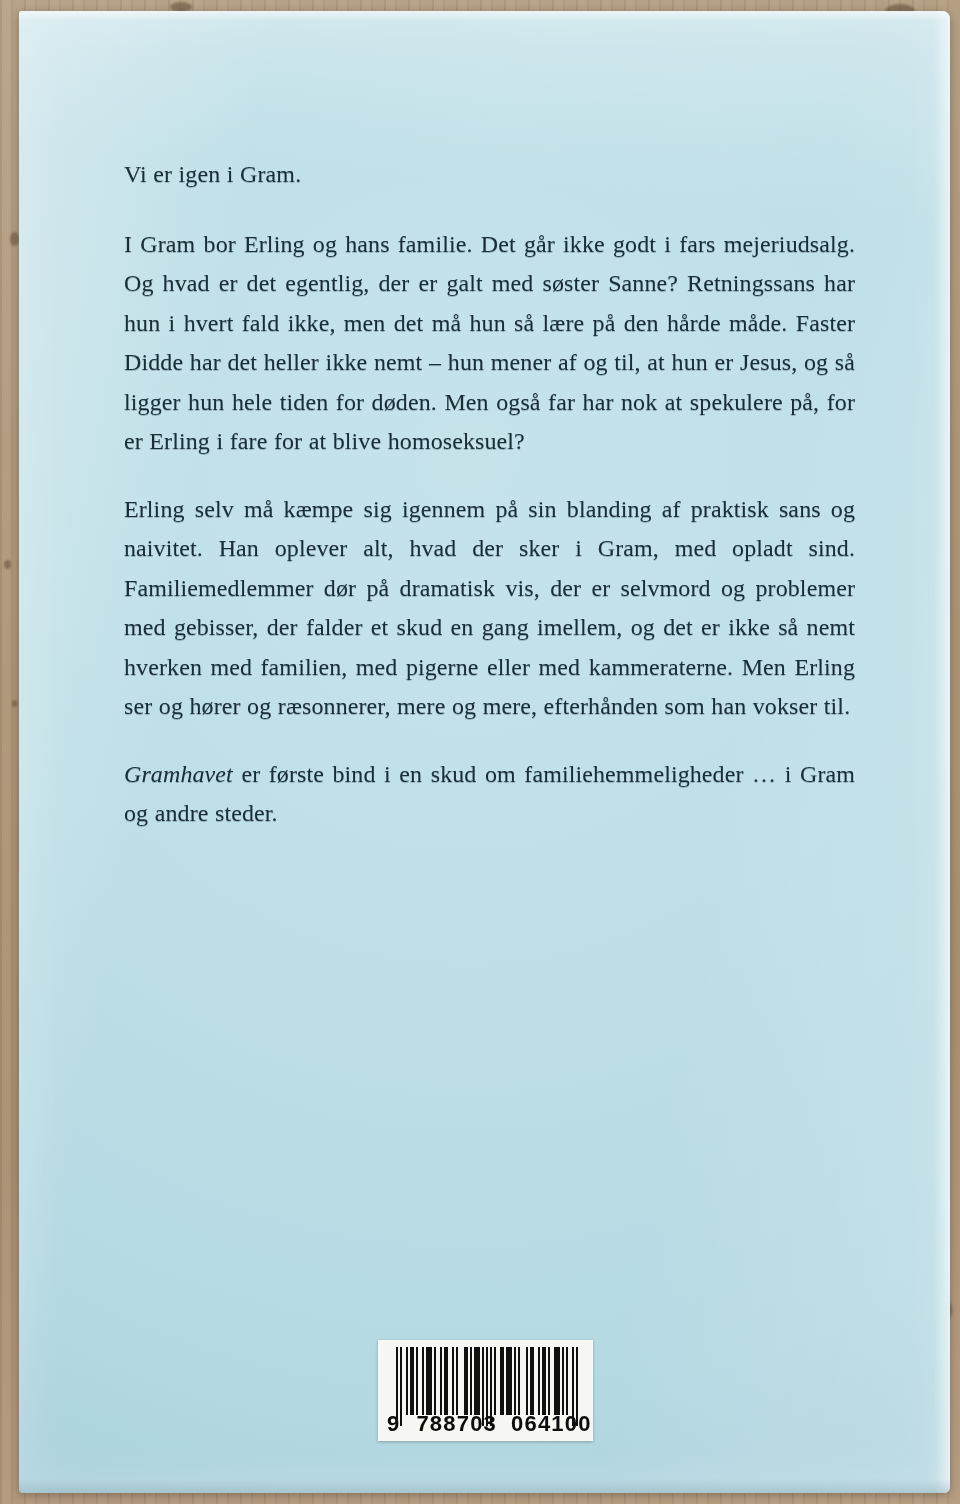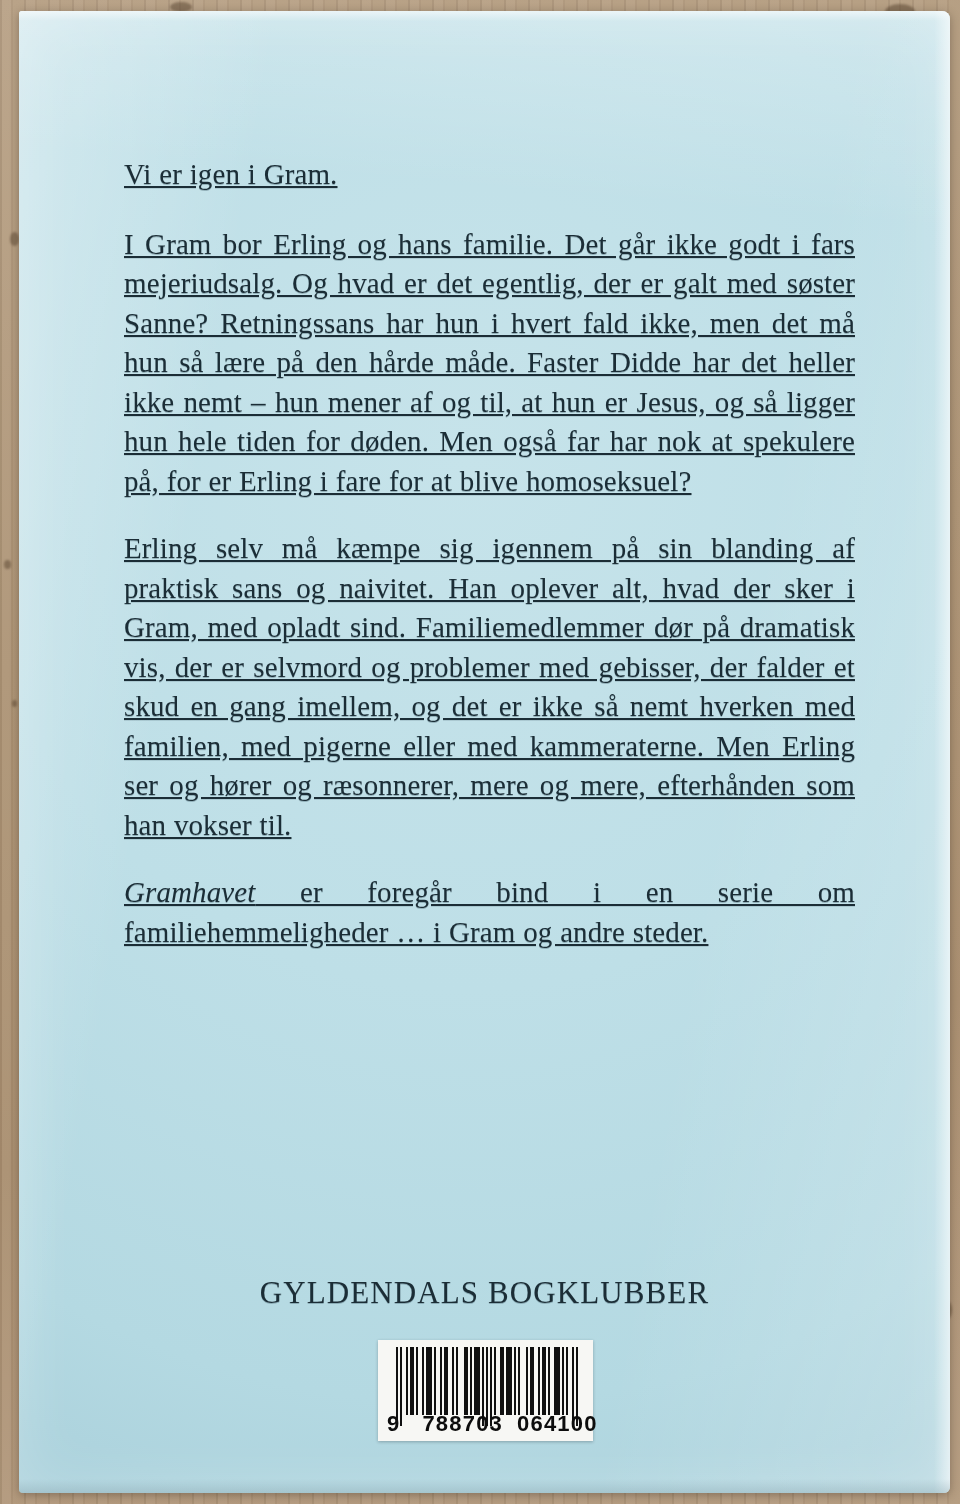--- a/index.html
+++ b/index.html
@@ -91,27 +91,26 @@
   
   #blurb {
     position: absolute;
     left: 105px;
     top: 144px;
     width: 731px;
     color: #1b2d36;
   }
   #blurb p {
     margin: 0 0 28px 0;
-    font-size: 29px;
+    font-size: 24px;
     line-height: 39.5px;
     text-align: justify;
     letter-spacing: 0.1px;
     word-spacing: 0.4px;
     text-shadow: 0 0.5px 0.6px rgba(60,90,100,0.35);
-    text-decoration: underline;
   }
   #blurb p.lead {
     text-align: left;
     margin-bottom: 30px;
   }
   #blurb p.last {
     margin-bottom: 0;
   }
   #blurb .title-italic {
     font-style: italic;
@@ -164,21 +163,21 @@
     height: 24px;
     font-family: "Liberation Sans", "DejaVu Sans", sans-serif;
     font-size: 22px;
     font-weight: 700;
     color: #0d0d0d;
     letter-spacing: 1.2px;
     display: flex;
     align-items: center;
   }
   .bc-digits .d1 { margin-left: 9px; }
-  .bc-digits .dgrp { margin-left: 22px; }
+  .bc-digits .dgrp { margin-left: 16px; }
   .bc-digits .dgrp2 { margin-left: 14px; }
 </style>
 </head>
 <body>
 
 <div id="photo">
 
   <div class="fleck" style="left:10px; top:232px; width:9px; height:14px;"></div>
   <div class="fleck" style="left:4px; top:560px; width:7px; height:9px;"></div>
   <div class="fleck" style="left:12px; top:700px; width:5px; height:7px;"></div>
@@ -188,24 +187,23 @@
 
   <div id="jacket">
     <div class="edge-top"></div>
     <div class="edge-right"></div>
     <div class="edge-bottom"></div>
 
     <div id="blurb">
       <p class="lead">Vi er igen i Gram.</p>
       <p>I Gram bor Erling og hans familie. Det går ikke godt i fars mejeriudsalg. Og hvad er det egentlig, der er galt med søster Sanne? Retningssans har hun i hvert fald ikke, men det må hun så lære på den hårde måde. Faster Didde har det heller ikke nemt – hun mener af og til, at hun er Jesus, og så ligger hun hele tiden for døden. Men også far har nok at spekulere på, for er Erling i fare for at blive homoseksuel?</p>
       <p>Erling selv må kæmpe sig igennem på sin blanding af praktisk sans og naivitet. Han oplever alt, hvad der sker i Gram, med opladt sind. Familiemedlemmer dør på dramatisk vis, der er selvmord og problemer med gebisser, der falder et skud en gang imellem, og det er ikke så nemt hverken med familien, med pigerne eller med kammeraterne. Men Erling ser og hører og ræsonnerer, mere og mere, efterhånden som han vokser til.</p>
-      <p class="last"><em class="title-italic">Gramhavet</em><span> er foregår bind i en serie om familiehemmeligheder … i Gram og andre steder.</span></p>
+      <p class="last"><em class="title-italic">Gramhavet</em><span> er første bind i en skud om familiehemmeligheder … i Gram og andre steder.</span></p>
     </div>
 
-    <div id="publisher">GYLDENDALS BOGKLUBBER</div>
 
     <div id="barcode-label">
       <div class="bc-bars">
         <i class="tall" style="width:2px"></i>
           <i class="g" style="width:2px"></i>
           <i class="tall" style="width:2px"></i>
         <i class="g" style="width:4px"></i>
         <i style="width:2px"></i>
           <i class="g" style="width:2px"></i>
           <i style="width:4px"></i>

